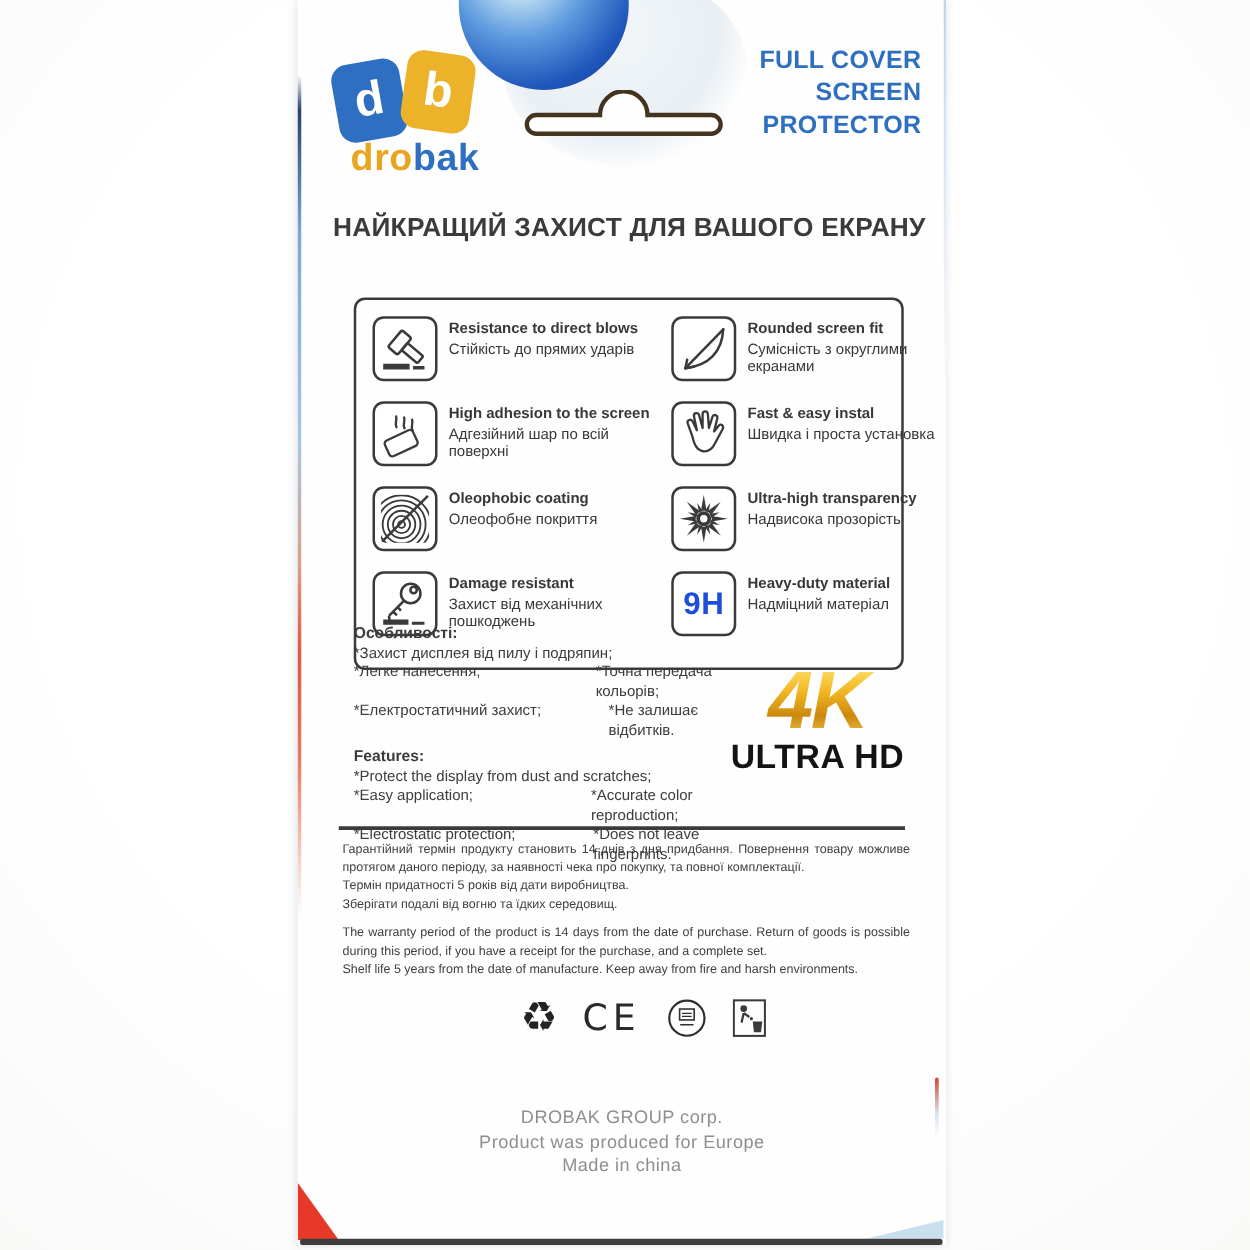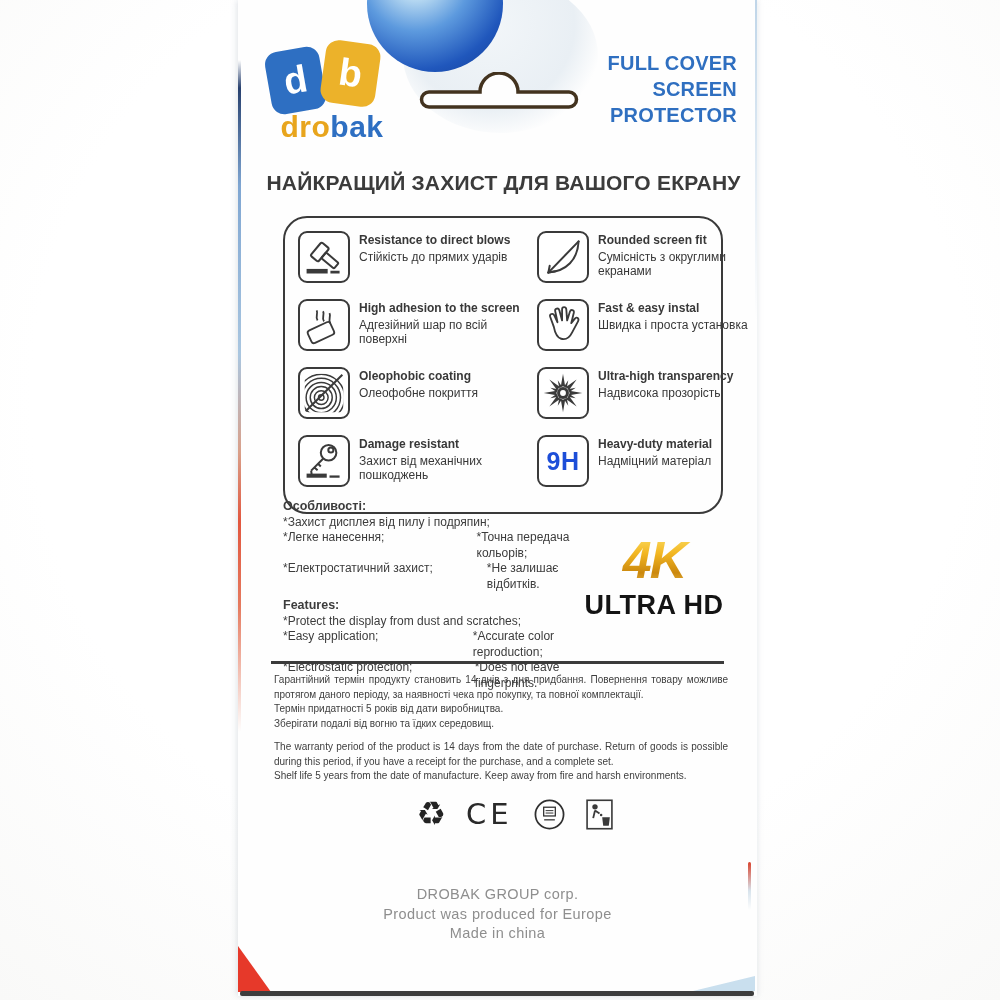--- a/index.html
+++ b/index.html
@@ -36,48 +36,48 @@
 
   .logo { position:absolute; left:28px; top:40px; width:132px; height:104px; }
   .sq { position:absolute; width:55px; height:63px; border-radius:13px; display:flex;
         align-items:center; justify-content:center; color:#fff; font-size:38px; font-weight:700; }
   .sq-blue { left:2px; top:9px; background:#2e6fc2; transform:rotate(-10deg); z-index:1; }
   .sq-gold { left:57px; top:2px; background:#ecb22a; transform:rotate(8deg); z-index:2; }
   .wordmark { position:absolute; left:0; top:70px; width:132px; text-align:center;
         font-size:30px; font-weight:600; letter-spacing:0.5px; }
   .wm-dro { color:#e8a51d; } .wm-bak { color:#2e6fc2; }
 
-  .ptype { position:absolute; right:20px; top:50px; text-align:right; color:#2f6fc0;
+  .ptype { position:absolute; right:20px; top:35px; text-align:right; color:#2f6fc0;
         font-weight:700; font-size:20px; line-height:26px; letter-spacing:0.2px; }
 
   .headline { position:absolute; left:0; top:171px; width:100%; text-align:center;
         font-size:21px; font-weight:700; color:#3b3b3b; letter-spacing:0.2px;padding-left:12px; }
 
   
-  .fbox { position:absolute; left:45px; top:216px; width:440px; height:298px;
-        border:2.5px solid #3a3a3a; border-radius:24px;
+  .fbox { position:absolute; left:45px; top:238px; width:440px; height:298px;
+        border:2.5px solid #3a3a3a; border-radius:9px;
         display:grid; grid-template-columns:1fr 1fr; grid-auto-rows:68px;
         padding:13px 6px 6px 13px; column-gap:10px; }
   .fitem { display:flex; gap:9px; align-items:flex-start; }
   .ficon { width:52px; height:52px; flex:0 0 52px; border:2px solid #3a3a3a; border-radius:9px;
         display:flex; align-items:center; justify-content:center; background:#fff; }
   .ftext { width:168px; padding-top:2px; color:#383838; font-size:12px; line-height:1.22; }
   .ftitle { font-weight:700; }
   .fsub { margin-top:2px; font-weight:400; }
   .nineh { font-size:25px; font-weight:700; color:#1d4ed8; letter-spacing:0.5px; }
 
   
   .plist { position:absolute; left:45px; width:330px; color:#3c3c3c; font-size:12px; line-height:15.5px; }
   .plist-ua { top:499px; } .plist-en { top:598px; }
   .plist .hd { font-weight:700; font-size:12.5px; }
   .prow { display:flex;gap:32px; } .prow .c1 { width:174px; }
 
   
   .badge4k { position:absolute; left:338px; top:531px; width:156px; text-align:center; }
-  .k4 { font-size:52px; line-height:58px; font-weight:800; font-style:italic; letter-spacing:-2px;
+  .k4 { font-size:65px; line-height:58px; font-weight:800; font-style:italic; letter-spacing:-2px;
         color:#e9a81c; }
   @supports ((-webkit-background-clip:text) or (background-clip:text)) {
     .k4 { background:linear-gradient(180deg,#fbe06a 4%,#f3b722 38%,#cb880e 72%,#eebf4a 100%);
           -webkit-background-clip:text; background-clip:text; color:transparent;
           -webkit-text-fill-color:transparent; }
   }
   .uhd { font-size:27px; font-weight:800; color:#141414; letter-spacing:0.5px; margin-top:1px; }
 
   .sep { position:absolute; left:33px; top:661px; width:453px; height:2.5px; background:#3b3b3b; }
 

